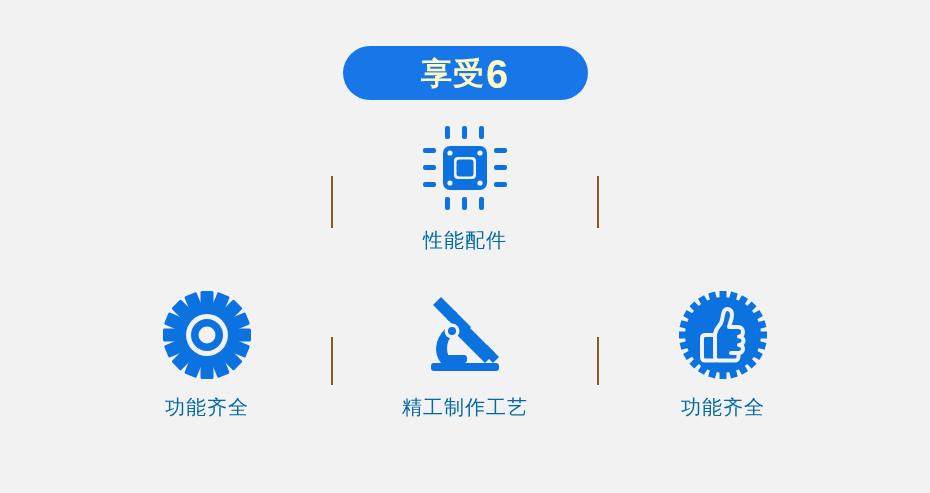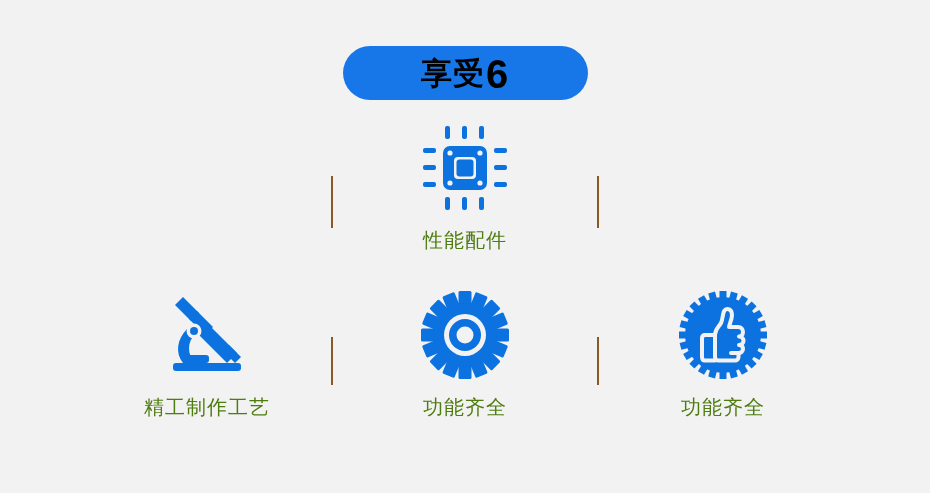--- a/index.html
+++ b/index.html
@@ -34,21 +34,21 @@
   .badge {
     background: #1877e8;
     border-radius: 28px;
     height: 54px;
     min-width: 245px;
     padding: 7px 26px;
     box-sizing: border-box;
     display: flex;
     align-items: center;
     justify-content: center;
-    color: #000000;
+    color: #fef9c3;
     white-space: nowrap;
   }
   .badge-text-main {
     font-size: 31px;
     font-weight: bold;
     letter-spacing: 1px;
     line-height: 1;
   }
   .badge-text-num {
     font-size: 40px;
@@ -84,21 +84,21 @@
     display: flex;
     align-items: center;
     justify-content: center;
   }
   .icon-box svg {
     display: block;
   }
   .cell-label {
     margin-top: 12px;
     font-size: 20px;
-    color: #4d7c0f;
+    color: #0369a1;
     letter-spacing: 1px;
     line-height: 1;
     white-space: nowrap;
   }
 
   
   .divider {
     position: absolute;
     width: 2px;
     background: #8a5a24;
@@ -160,41 +160,20 @@
       </div>
 
 
 
     </div>
 
     <div class="row row-bottom">
 
       <div class="divider d-left"></div>
       <div class="divider d-right"></div>
-
-      <div class="cell">
-        <div class="icon-box">
-          <svg width="92" height="92" viewBox="0 0 92 92" aria-hidden="true">
-            <g fill="#0b72e0">
-              <rect x="12" y="74" width="68" height="8" rx="3"></rect>
-              <path d="M22 8 L38 24 L30 32 L14 16 Z"></path>
-              <path d="M36 22 L52 38 L44 46 L28 30 Z"></path>
-              <path d="M44 32 L76 64 L66 74 L34 42 Z"></path>
-              <path d="M68 56 L80 68 L74 74 L62 62 Z"></path>
-              <path d="M26 40 C16 50 14 64 22 74 L34 74 C26 66 26 52 34 46 Z"></path>
-              <rect x="26" y="66" width="22" height="8" rx="3"></rect>
-            </g>
-            <g fill="#f2f2f2">
-              <circle cx="33" cy="42" r="7.5"></circle>
-            </g>
-            <circle cx="33" cy="42" r="4" fill="#0b72e0"></circle>
-          </svg>
-        </div>
-        <div class="cell-label">精工制作工艺</div>
-      </div>
 
       <div class="cell">
         <div class="icon-box">
           <svg width="88" height="88" viewBox="0 0 88 88" aria-hidden="true">
             <g fill="#0b72e0">
               <g id="gearteeth">
                 <rect x="37.5" y="0" width="13" height="16" rx="1.5"></rect>
                 <rect x="37.5" y="72" width="13" height="16" rx="1.5"></rect>
                 <rect x="0" y="37.5" width="16" height="13" rx="1.5"></rect>
                 <rect x="72" y="37.5" width="16" height="13" rx="1.5"></rect>
@@ -212,20 +191,41 @@
                 <rect x="72" y="37.5" width="16" height="13" rx="1.5" transform="rotate(67.5 44 44)"></rect>
               </g>
               <circle cx="44" cy="44" r="32"></circle>
             </g>
             <circle cx="44" cy="44" r="21" fill="#f2f2f2"></circle>
             <circle cx="44" cy="44" r="16" fill="#0b72e0"></circle>
             <circle cx="44" cy="44" r="8.5" fill="#f2f2f2"></circle>
           </svg>
         </div>
         <div class="cell-label">功能齐全</div>
+      </div>
+
+      <div class="cell">
+        <div class="icon-box">
+          <svg width="92" height="92" viewBox="0 0 92 92" aria-hidden="true">
+            <g fill="#0b72e0">
+              <rect x="12" y="74" width="68" height="8" rx="3"></rect>
+              <path d="M22 8 L38 24 L30 32 L14 16 Z"></path>
+              <path d="M36 22 L52 38 L44 46 L28 30 Z"></path>
+              <path d="M44 32 L76 64 L66 74 L34 42 Z"></path>
+              <path d="M68 56 L80 68 L74 74 L62 62 Z"></path>
+              <path d="M26 40 C16 50 14 64 22 74 L34 74 C26 66 26 52 34 46 Z"></path>
+              <rect x="26" y="66" width="22" height="8" rx="3"></rect>
+            </g>
+            <g fill="#f2f2f2">
+              <circle cx="33" cy="42" r="7.5"></circle>
+            </g>
+            <circle cx="33" cy="42" r="4" fill="#0b72e0"></circle>
+          </svg>
+        </div>
+        <div class="cell-label">精工制作工艺</div>
       </div>
 
       <div class="cell">
         <div class="icon-box">
           <svg width="88" height="88" viewBox="0 0 88 88" aria-hidden="true">
             <g fill="#0b72e0">
               <circle cx="44" cy="44" r="38"></circle>
               <g id="starburst">
                 <rect x="40.5" y="0" width="7" height="10"></rect>
                 <rect x="40.5" y="78" width="7" height="10"></rect>

